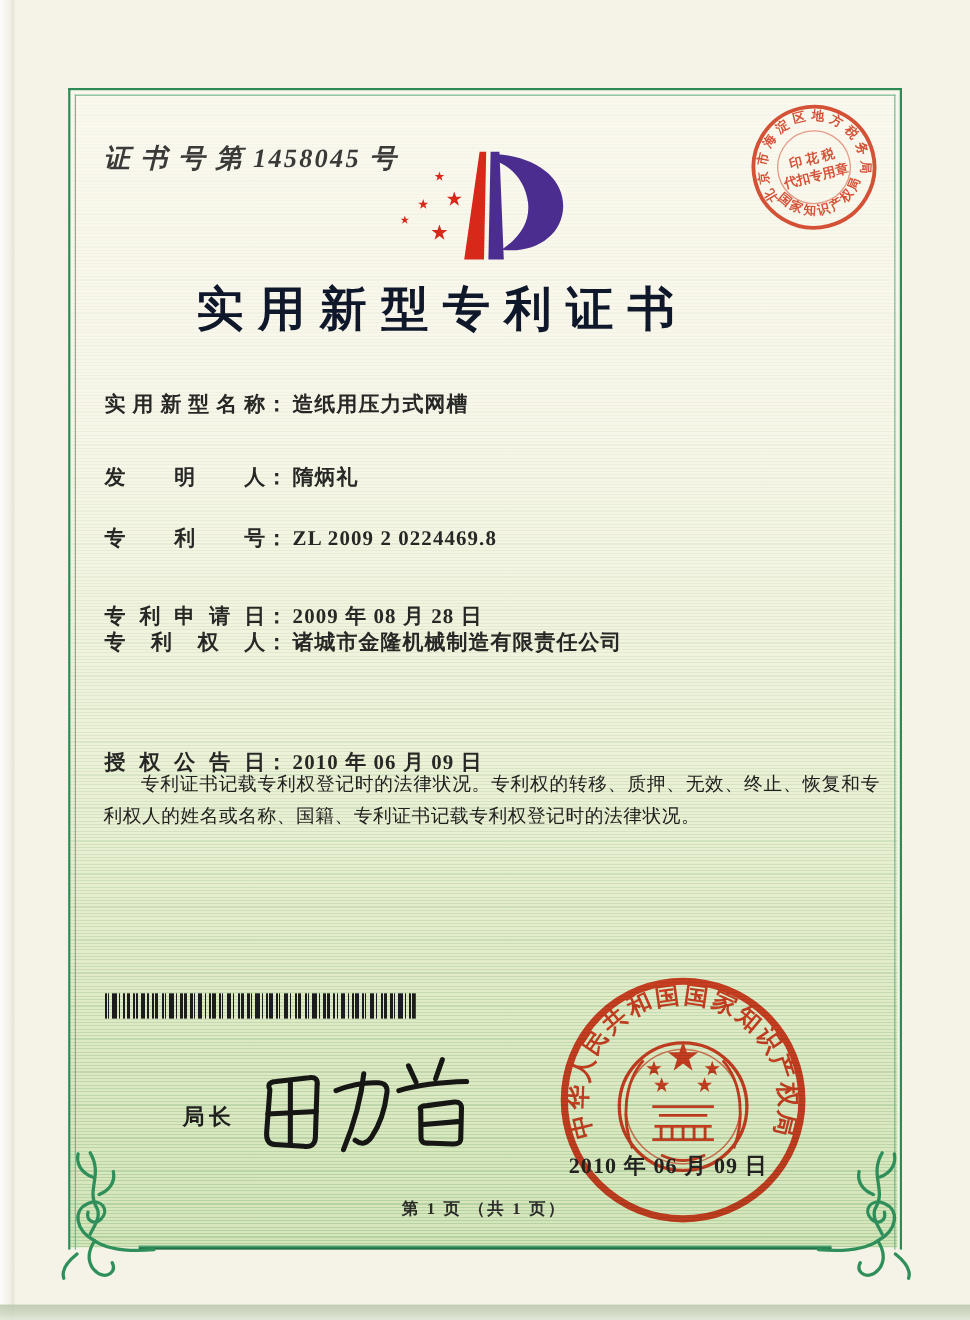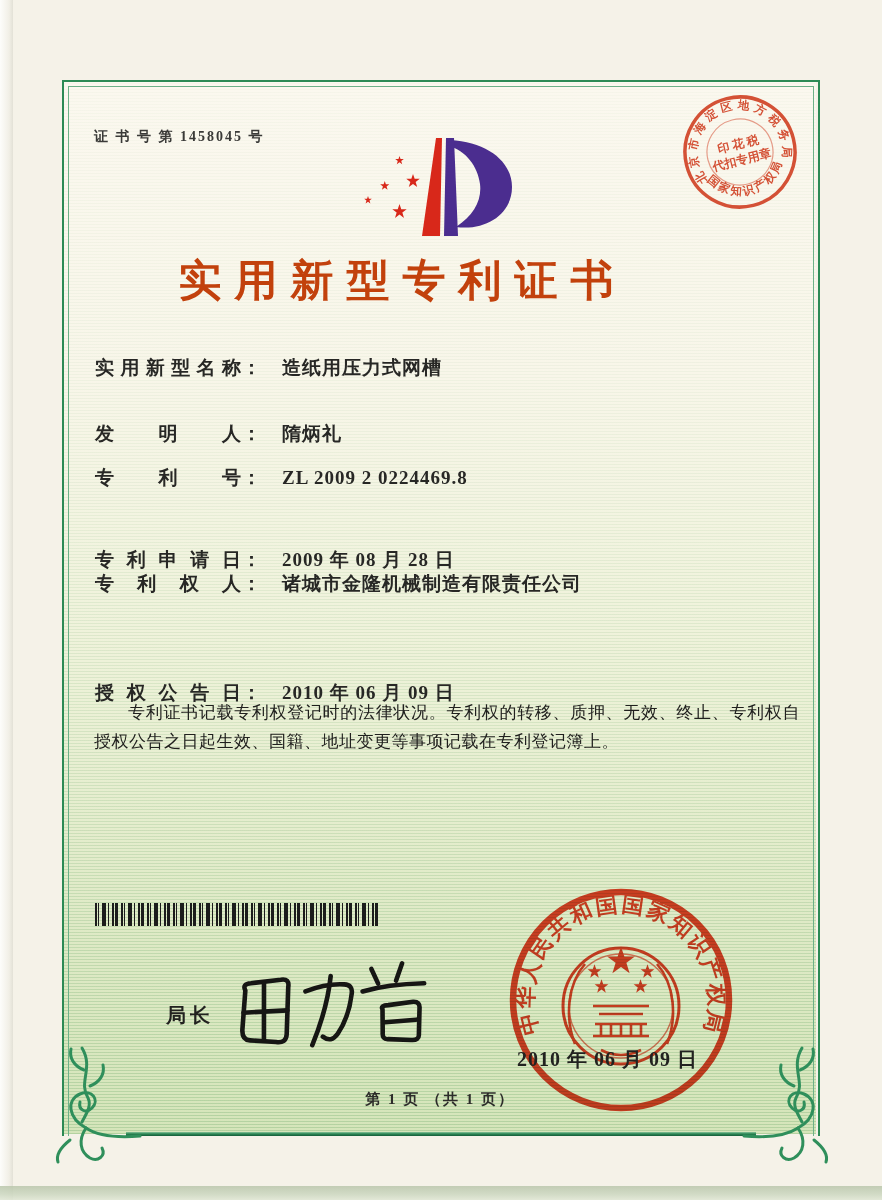--- a/index.html
+++ b/index.html
@@ -22,30 +22,30 @@
   .frame-outer{position:absolute;left:62px;top:80px;width:754px;height:1054px;
     border-top:2px solid #2c8a55;border-left:2px solid #2c8a55;border-right:2px solid #2c8a55;}
   .frame-inner{position:absolute;left:4px;top:4px;right:4px;bottom:0;
     border-top:1px solid #6db188;border-left:1px solid #6db188;border-right:1px solid #6db188;}
   .bottom-rule{position:absolute;left:126px;top:1132px;width:630px;height:4px;
     background:linear-gradient(180deg,#8cc49c 0%,#2e8a57 45%,#145c38 100%);}
   .corner-orn{position:absolute;top:1044px;width:106px;height:120px;}
   .corner-orn.left{left:36px;}
   .corner-orn.right{left:742px;transform:scaleX(-1);}
 
-  .cert-number{position:absolute;left:94px;top:128px;font-size:14px;font-weight:700;
-    letter-spacing:2px;color:#3a3a38;}
+  .cert-number{position:absolute;left:94px;top:128px;font-size:24px;font-weight:700;
+    letter-spacing:2px;color:#3a3a38;font-style:italic;}
   .title{position:absolute;left:62px;top:252px;width:681px;text-align:center;
-    font-size:43px;font-weight:700;color:#c2410c;letter-spacing:13px;}
+    font-size:43px;font-weight:700;color:#0f172a;letter-spacing:13px;}
 
   .field-row{position:absolute;left:95px;font-size:19px;font-weight:700;color:#272725;
     white-space:nowrap;}
   .flabel{display:inline-block;width:146px;text-align:justify;text-align-last:justify;}
   .fcolon{display:inline-block;margin-left:1px;}
-  .fvalue{margin-left:21px;letter-spacing:1px;}
+  .fvalue{margin-left:5px;letter-spacing:1px;}
 
   .body-text{position:absolute;left:94px;top:698px;width:706px;font-size:17px;
     line-height:29px;color:#20201e;text-align:justify;font-weight:500;letter-spacing:.5px;}
   .body-text p{margin:0;text-indent:2em;}
 
   .barcode{position:absolute;left:95px;top:903px;width:283px;height:23px;
     background:repeating-linear-gradient(90deg,
       #1c1c1c 0px,#1c1c1c 2px,transparent 2px,transparent 3px,
       #1c1c1c 3px,#1c1c1c 4px,transparent 4px,transparent 7px,
       #1c1c1c 7px,#1c1c1c 11px,transparent 11px,transparent 13px,
@@ -141,35 +141,35 @@
 </svg>
 
 <div class="title">实用新型专利证书</div>
 
 <div class="field-row" style="top:355px">
   <span class="flabel">实用新型名称</span><span class="fcolon">：</span><span class="fvalue">造纸用压力式网槽</span>
 </div>
 <div class="field-row" style="top:421px">
   <span class="flabel">发明人</span><span class="fcolon">：</span><span class="fvalue">隋炳礼</span>
 </div>
-<div class="field-row" style="top:465px">
+<div class="field-row" style="top:476px">
   <span class="flabel">专利号</span><span class="fcolon">：</span><span class="fvalue">ZL 2009 2 0224469.8</span>
 </div>
 <div class="field-row" style="top:547px">
   <span class="flabel">专利申请日</span><span class="fcolon">：</span><span class="fvalue">2009 年 08 月 28 日</span>
 </div>
 <div class="field-row" style="top:571px">
   <span class="flabel">专利权人</span><span class="fcolon">：</span><span class="fvalue">诸城市金隆机械制造有限责任公司</span>
 </div>
 <div class="field-row" style="top:680px">
   <span class="flabel">授权公告日</span><span class="fcolon">：</span><span class="fvalue">2010 年 06 月 09 日</span>
 </div>
 
 <div class="body-text">
-  <p>专利证书记载专利权登记时的法律状况。专利权的转移、质押、无效、终止、专利权自授权公告之日起生效、国籍、地址变更等事项记载在专利登记簿上。</p>
+  <p>专利证书记载专利权登记时的法律状况。专利权的转移、质押、无效、终止、恢复和专利权人的姓名或名称、国籍、专利证书记载专利权登记时的法律状况。</p>
 </div>
 
 <div class="barcode"></div>
 
 <div class="director-label">局长</div>
 <svg class="signature-svg" width="215" height="110" viewBox="0 0 215 110" aria-label="田力普">
   <g fill="none" stroke="#161614" stroke-width="4.6" stroke-linecap="round" stroke-linejoin="round" transform="rotate(-3 107 55)">
     <path d="M20,40 Q17,33 26,33 L56,31 Q65,30 63,39 L59,86 Q58,95 48,93 L22,90 Q14,89 15,79 Z"></path>
     <path d="M39,34 L36,90"></path>
     <path d="M17,62 L61,62"></path>

